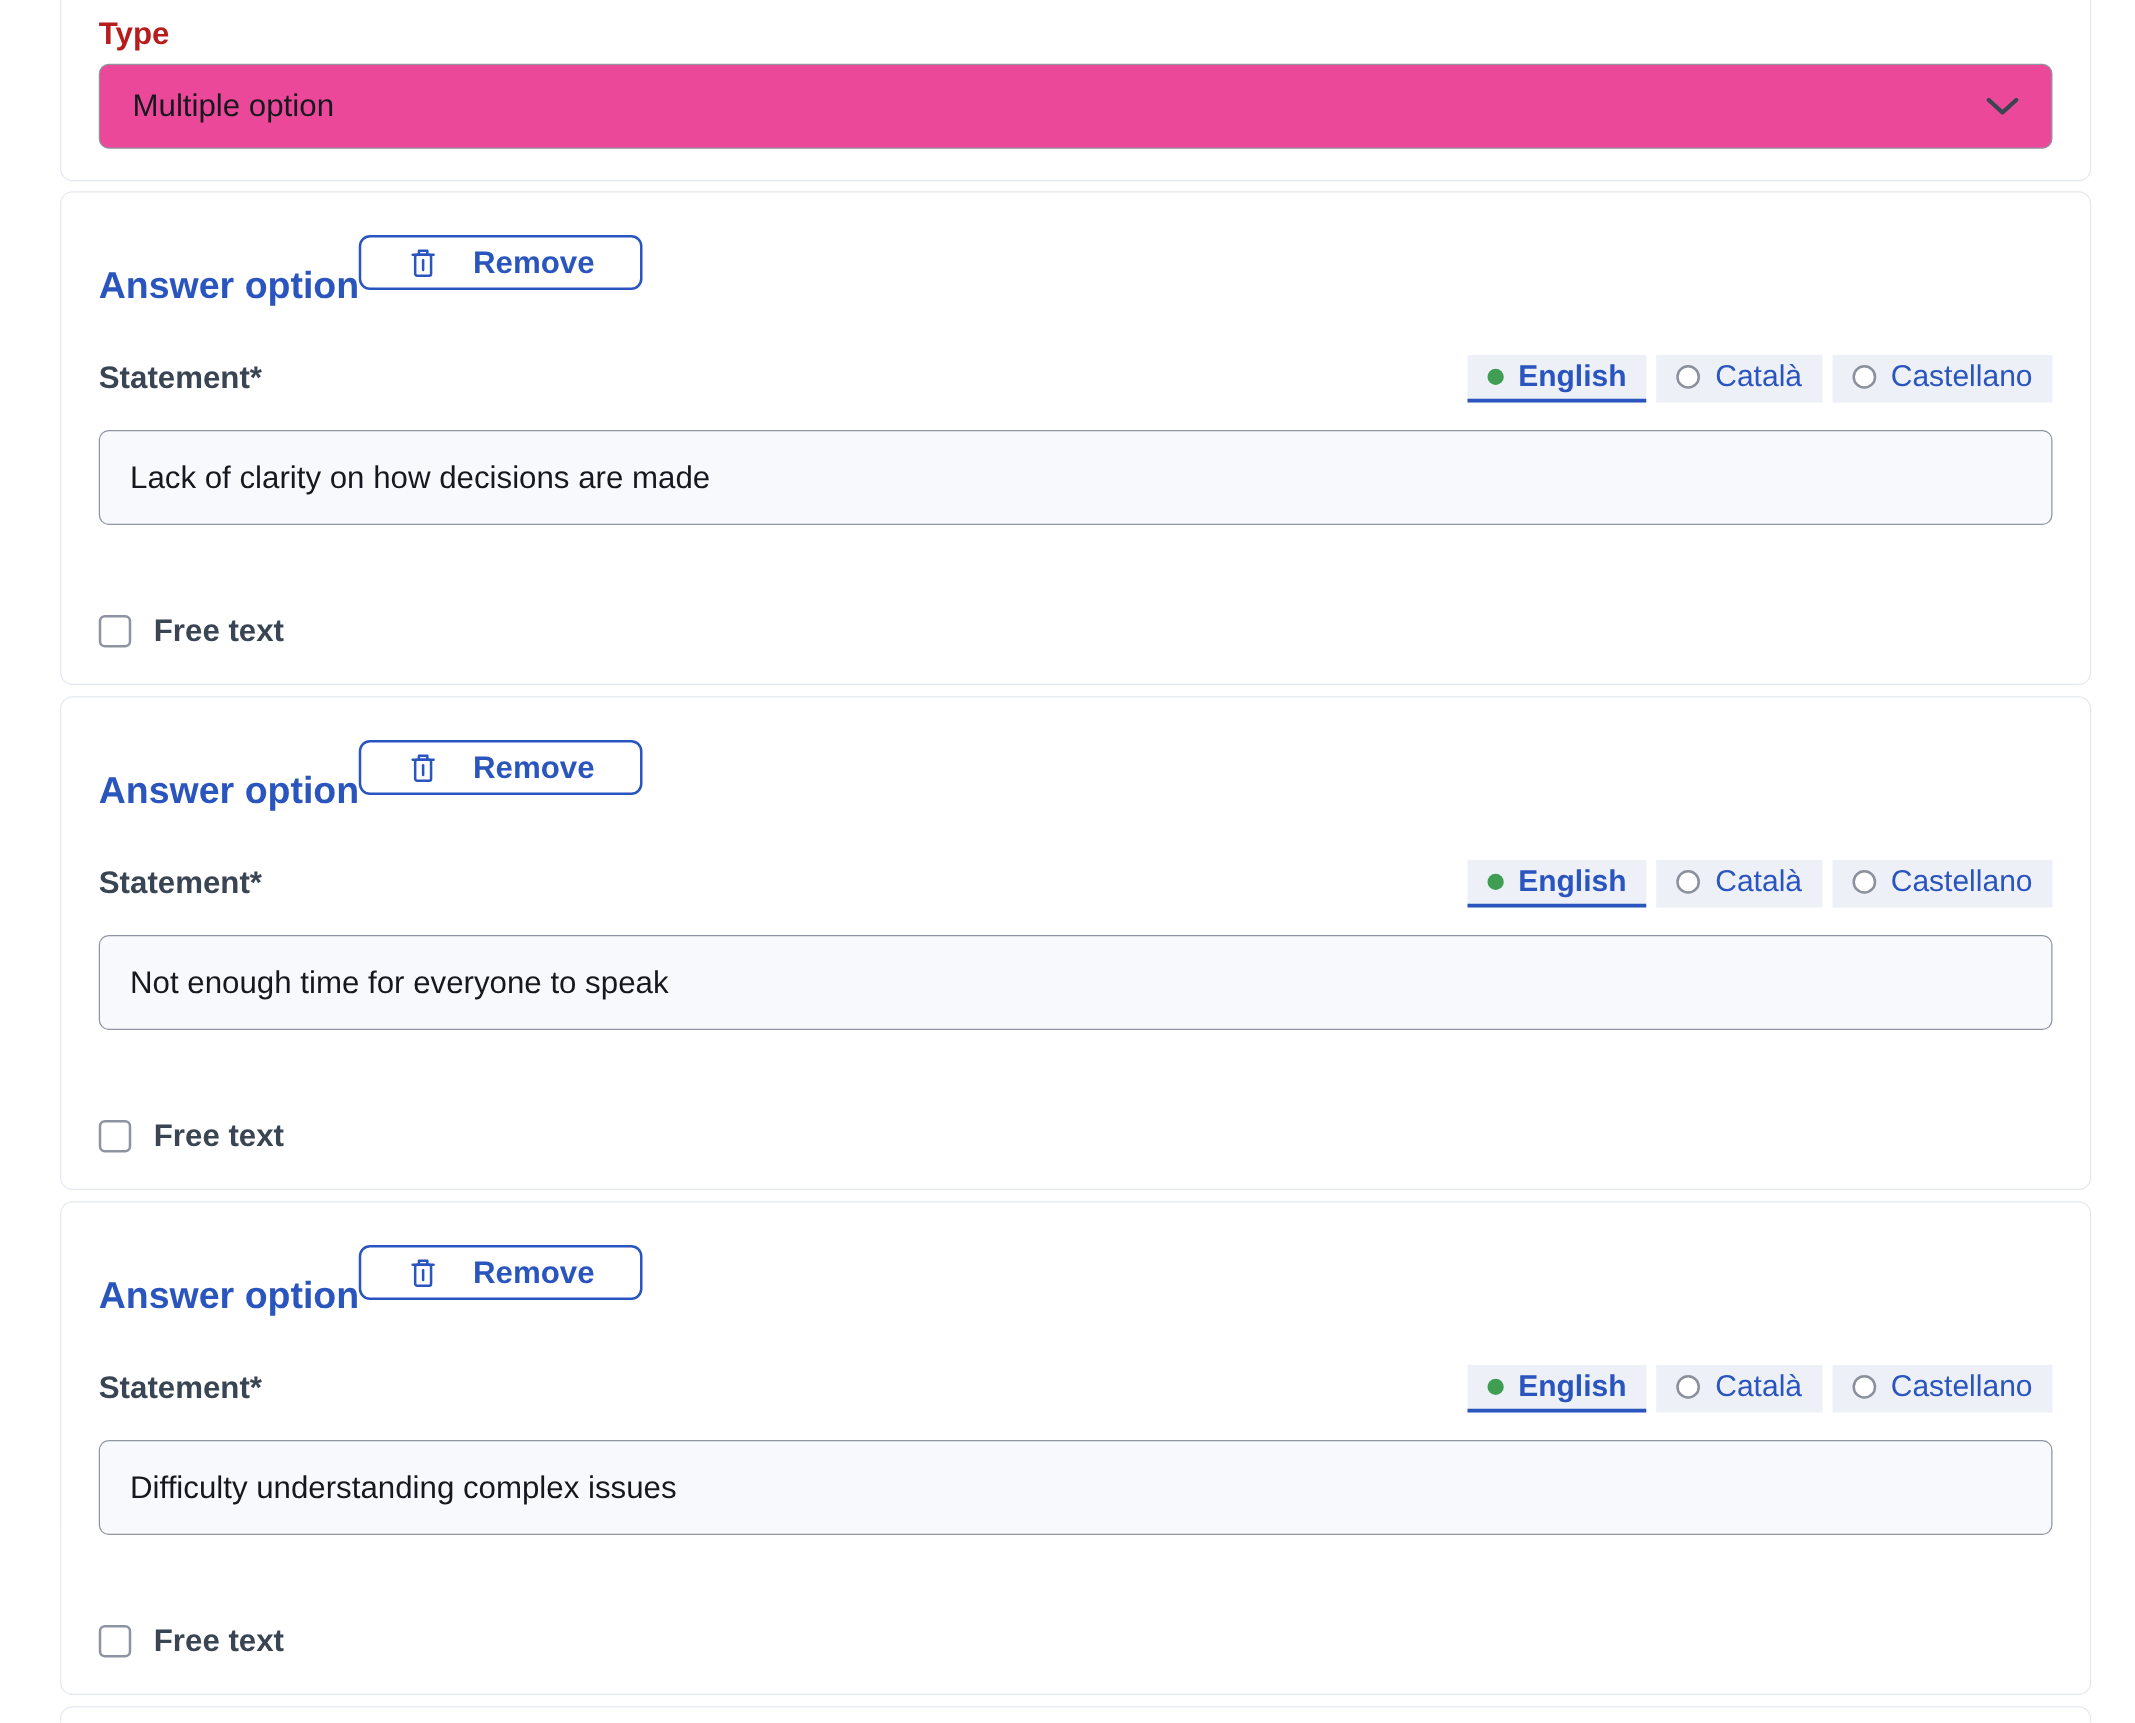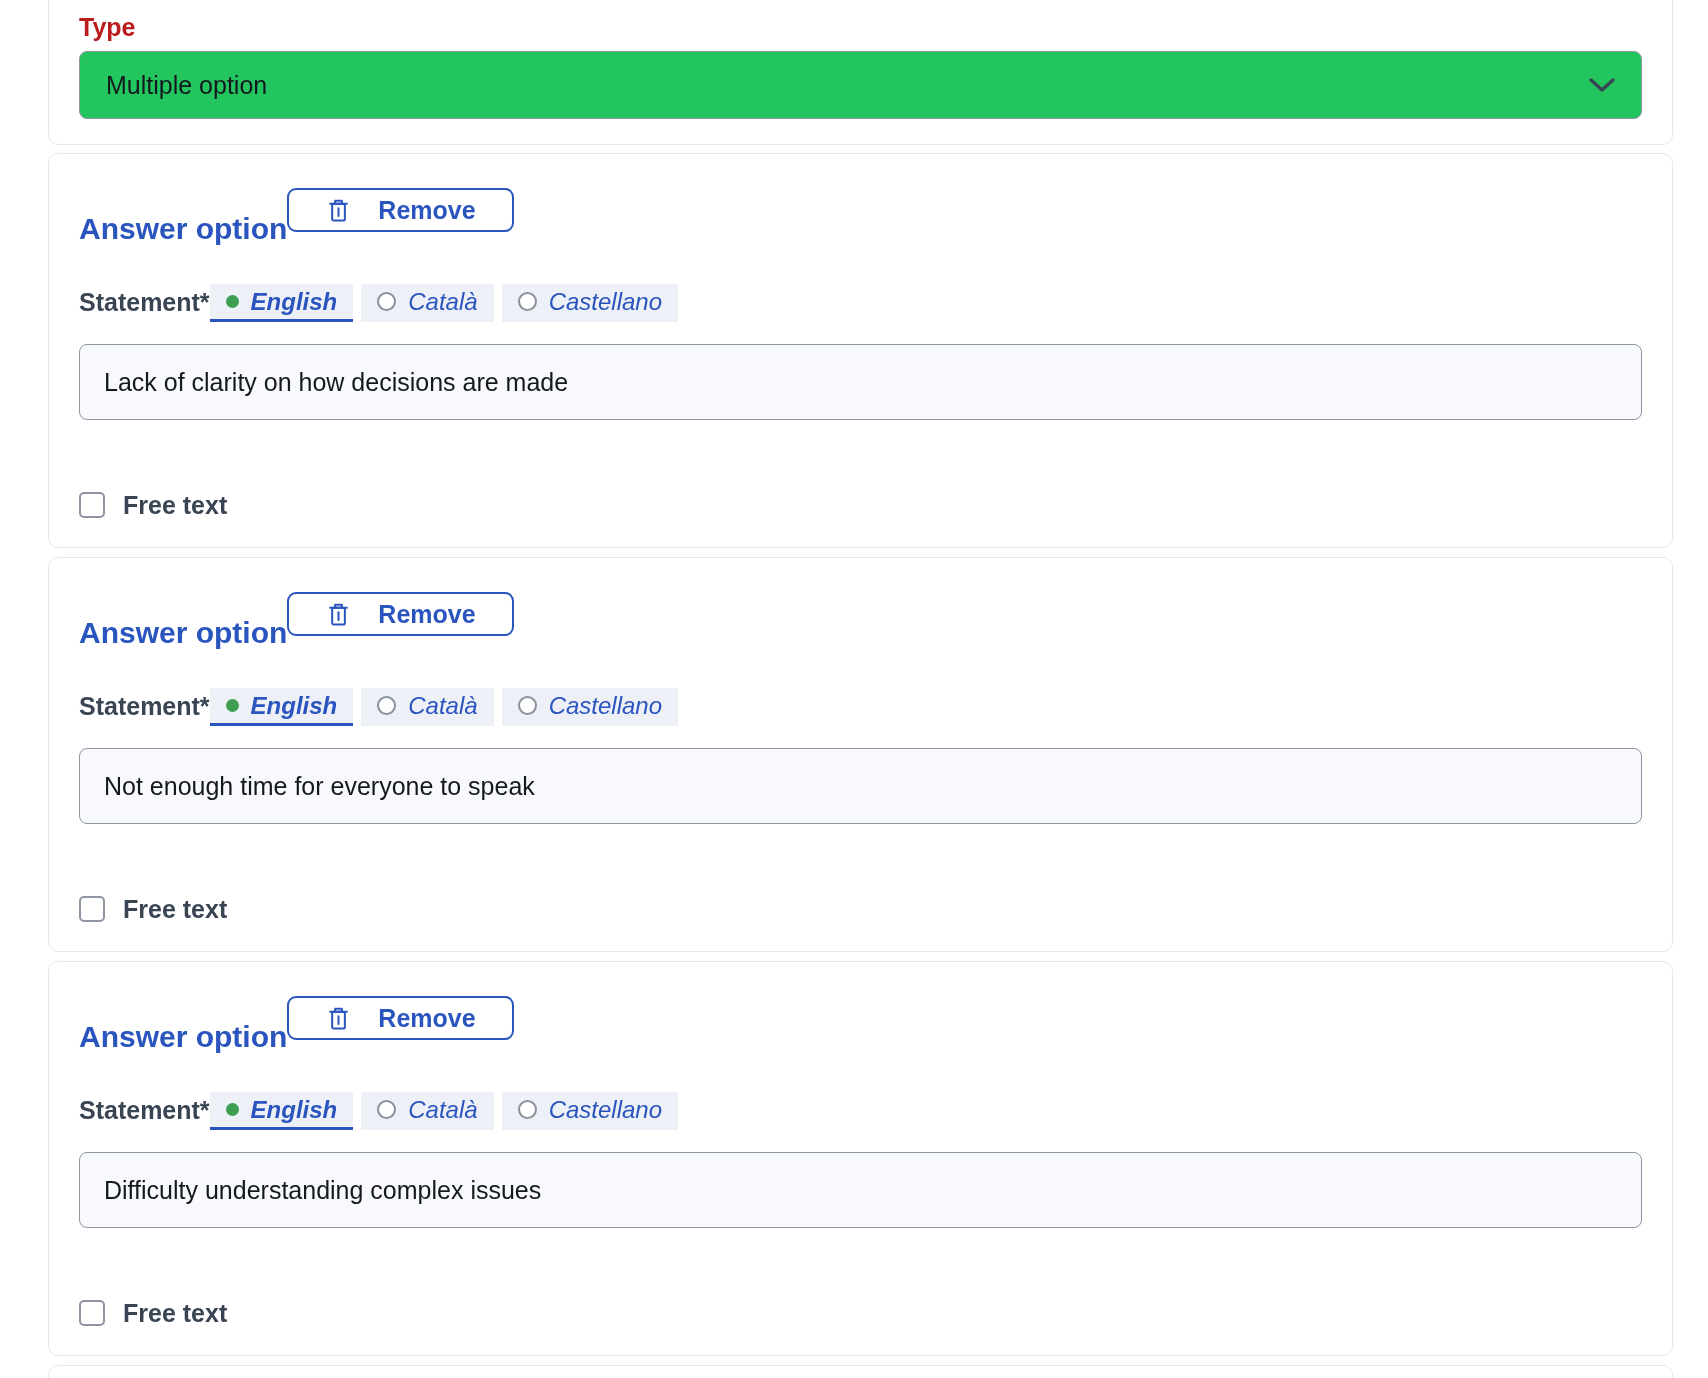--- a/index.html
+++ b/index.html
@@ -26,21 +26,21 @@
   .card-opt-2{top:557px;height:395px;}
   .card-opt-3{top:961px;height:395px;}
   .card-next{top:1365px;height:80px;}
 
   .field-label{
     font-size:25px;font-weight:bold;color:#b91c1c;line-height:28px;
   }
   .select{
     margin-top:10px;height:68px;
     box-sizing:border-box;
-    background:#22c55e;
+    background:#ec4899;
     border:1.5px solid #8f96a2;
     border-radius:8px;
     display:flex;align-items:center;justify-content:space-between;
     padding:0 26px;
     cursor:pointer;
   }
   .select-value{font-size:25px;color:#15181e;}
 
   .card-header{
     margin-top:34px;height:58px;
@@ -55,26 +55,26 @@
     background:#ffffff;
     border:2px solid #2b55be;border-radius:9px;
     display:flex;align-items:center;
     padding:0 36px;gap:26px;
     color:#2b55be;font-size:25px;font-weight:bold;
     font-family:"Liberation Sans", sans-serif;
     cursor:pointer;
   }
   .statement-row{
     margin-top:38px;height:38px;
-    display:flex;align-items:flex-end;
+    display:flex;justify-content:space-between;align-items:flex-end;
   }
   .statement-label{
     font-size:25px;font-weight:bold;color:#3a4554;padding-bottom:5px;
   }
-  .lang-tabs{display:flex;gap:8px;align-items:stretch;font-style:italic;}
+  .lang-tabs{display:flex;gap:8px;align-items:stretch;}
   .lang-tab{
     background:#edf0f6;
     display:flex;align-items:center;
     padding:0 16px;height:38px;box-sizing:border-box;
     font-size:24px;color:#2b55be;
     border-bottom:3px solid transparent;
     cursor:pointer;white-space:nowrap;
   }
   .lang-tab.selected{font-weight:bold;border-bottom:3px solid #2b55be;}
   .dot{

